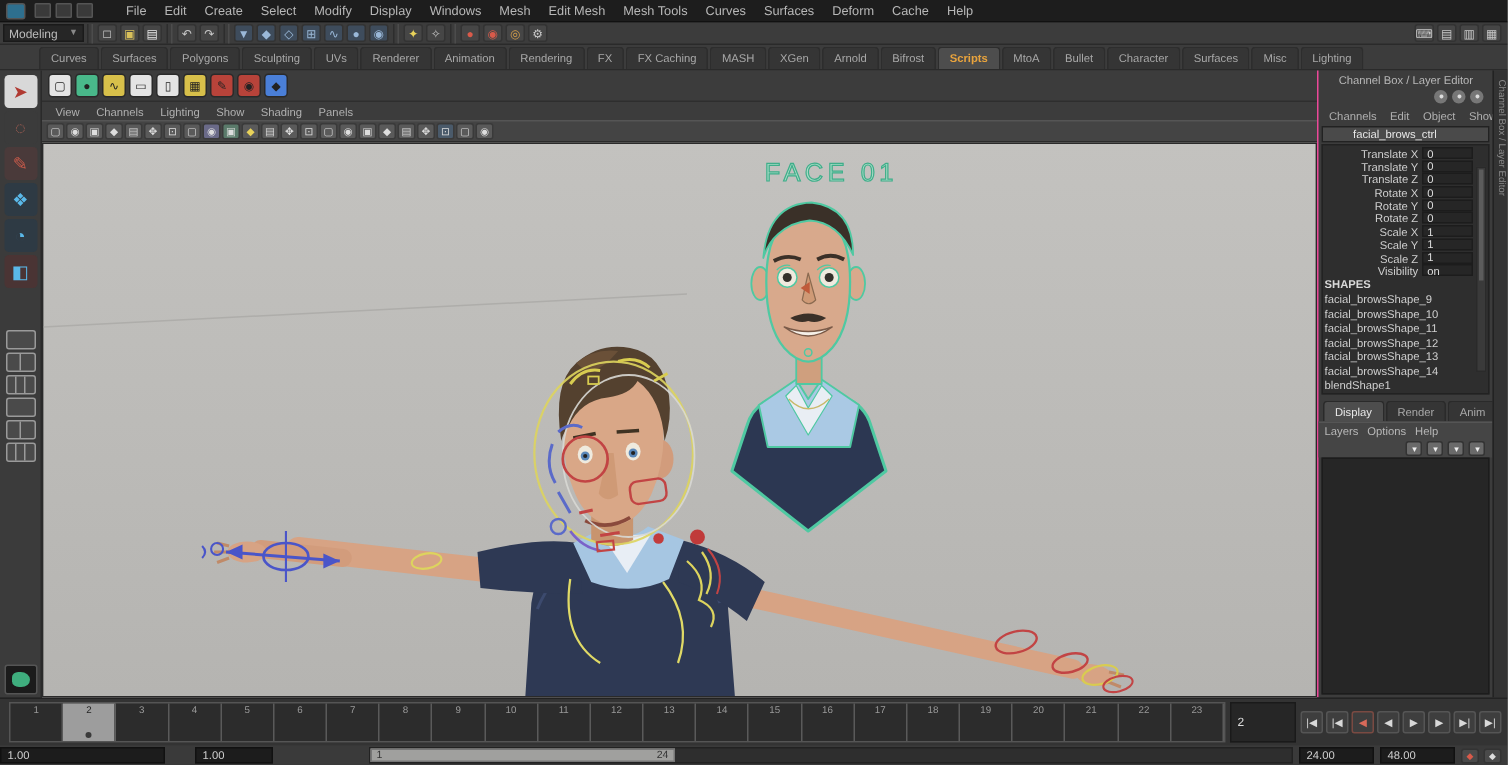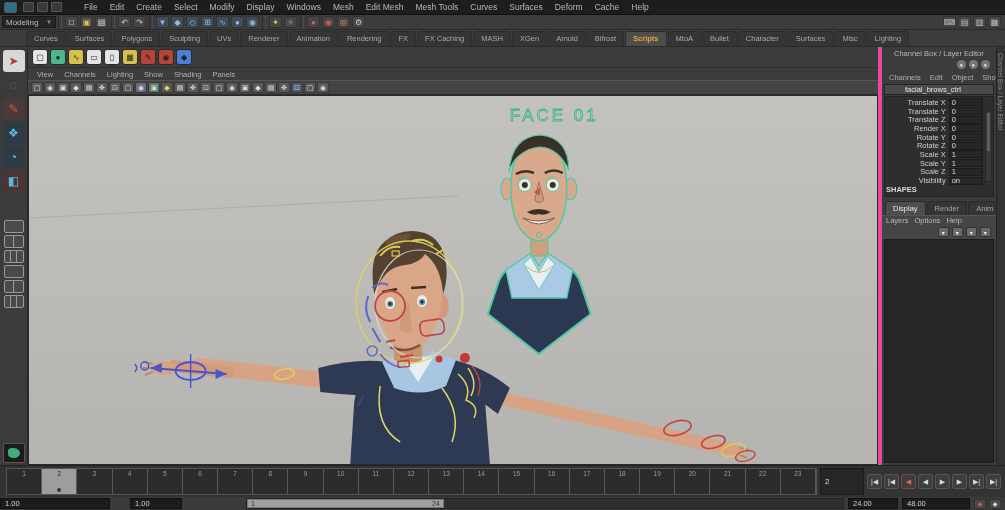--- a/index.html
+++ b/index.html
@@ -63,34 +63,34 @@
   .panelmenu span{padding:0 5px}
   .paneltoolbar{height:15px;background:#444;display:flex;align-items:center;gap:1px;
     padding-left:3px;border-top:1px solid #555;border-bottom:1px solid #2a2a2a;flex:0 0 15px}
   .pt-ico{width:12px;height:11px;border-radius:2px;background:#5a5a5a;border:1px solid #3a3a3a;
     display:flex;align-items:center;justify-content:center;font-size:7px;color:#ddd}
 
   .viewport{flex:1 1 auto;position:relative;background:#bdbcb9;border:1px solid #2a2a2a;min-height:0}
   .viewport svg{position:absolute;inset:0;width:100%;height:100%}
 
   
-  .rightcol{width:127px;background:#3c3c3c;border-left:4px solid #ec4899;display:flex;flex:0 0 127px}
+  .rightcol{width:127px;background:#3c3c3c;border-left:1px solid #ec4899;display:flex;flex:0 0 127px}
   .cbox{flex:1 1 auto;display:flex;flex-direction:column;min-width:0;font-size:7.5px}
   .cbox-title{height:13px;display:flex;align-items:center;justify-content:center;color:#b8b8b8;
     white-space:nowrap;overflow:hidden}
   .cbox-iconrow{height:11px;display:flex;justify-content:flex-end;gap:3px;padding-right:6px}
   .cbox-iconrow span{width:9px;height:9px;border-radius:50%;background:#777;font-size:6px;
     display:flex;align-items:center;justify-content:center;color:#ddd}
   .cbox-menu{height:12px;display:flex;gap:1px;color:#b0b0b0;padding-left:3px;align-items:center}
   .cbox-menu span{padding:0 4px}
   .cbox-obj{height:11px;margin:1px 2px;background:#4a4a4a;border:1px solid #222;color:#e8e8e8;
     display:flex;align-items:center;padding-left:20px;white-space:nowrap;overflow:hidden}
   .cbox-list{background:#2e2e2e;margin:0 2px;border:1px solid #222;flex:0 0 auto;position:relative;
     padding:1px 10px 1px 1px}
-  .attr-row{display:flex;height:8.7px;align-items:center;justify-content:flex-end}
+  .attr-row{display:flex;height:8.7px;align-items:flex-start;justify-content:flex-end}
   .attr-row .an{color:#cfcfcf;white-space:nowrap}
   .attr-row .av{width:34px;margin-left:3px;background:#262626;border:1px solid #1c1c1c;color:#ddd;
     height:8px;display:flex;align-items:center;padding-left:2px}
   .shapes-hd{height:10px;color:#d8d8d8;font-weight:bold;display:flex;align-items:center}
   .shape-row{height:9.5px;color:#cfcfcf;display:flex;align-items:center;white-space:nowrap;overflow:hidden}
   .cb-scroll{position:absolute;right:1px;top:14px;bottom:14px;width:7px;background:#3a3a3a;
     border:1px solid #2a2a2a}
   .cb-scroll i{display:block;margin:1px;height:55%;background:#5c5c5c}
 
   
@@ -130,21 +130,21 @@
   .rangerow{height:13px;background:#3a3a3a;display:flex;align-items:center;gap:4px;
     flex:0 0 13px;padding:1px 4px 1px 0}
   .rfield{height:11px;background:#1c1c1c;border:1px solid #111;color:#cfcfcf;font-size:7.5px;
     display:flex;align-items:center;padding-left:4px}
   .rf-a{width:110px}.rf-b{width:52px;margin-left:16px}
   .rtrack{flex:1 1 auto;height:11px;background:#2e2e2e;border:1px solid #222;position:relative;
     margin-left:60px}
   .rbar{position:absolute;left:0;top:0;bottom:0;width:33%;background:#a0a09e;border:1px solid #777;
     display:flex;align-items:center;justify-content:space-between;font-size:7px;color:#333;
     padding:0 3px}
-  .rf-c{width:50px}.rf-d{width:68px}
+  .rf-c{width:50px}.rf-d{width:50px}
   .rangebtns{display:flex;gap:3px}
   .rangebtns span{width:12px;height:10px;background:#4a4a4a;border:1px solid #333;border-radius:2px;
     font-size:6px;color:#ddd;display:flex;align-items:center;justify-content:center}
 </style>
 </head>
 <body>
 
 <div class="app">
 
   <div class="menubar">
@@ -464,21 +464,21 @@
               </div>
               <div class="attr-row">
                 <span class="an">Translate Y</span>
                 <span class="av">0</span>
               </div>
               <div class="attr-row">
                 <span class="an">Translate Z</span>
                 <span class="av">0</span>
               </div>
               <div class="attr-row">
-                <span class="an">Render X</span>
+                <span class="an">Rotate X</span>
                 <span class="av">0</span>
               </div>
               <div class="attr-row">
                 <span class="an">Rotate Y</span>
                 <span class="av">0</span>
               </div>
               <div class="attr-row">
                 <span class="an">Rotate Z</span>
                 <span class="av">0</span>
               </div>
@@ -493,20 +493,29 @@
               <div class="attr-row">
                 <span class="an">Scale Z</span>
                 <span class="av">1</span>
               </div>
               <div class="attr-row">
                 <span class="an">Visibility</span>
                 <span class="av">on</span>
               </div>
             </div>
           <div class="shapes-hd">SHAPES</div>
+          <div id="shapes">
+              <div class="shape-row">facial_browsShape_9</div>
+              <div class="shape-row">facial_browsShape_10</div>
+              <div class="shape-row">facial_browsShape_11</div>
+              <div class="shape-row">facial_browsShape_12</div>
+              <div class="shape-row">facial_browsShape_13</div>
+              <div class="shape-row">facial_browsShape_14</div>
+              <div class="shape-row">blendShape1</div>
+            </div>
           <div class="cb-scroll">
               <i></i>
             </div>
         </div>
         <div class="ltabs" id="ltabs">
             <span class="ltab active">Display</span>
             <span class="ltab">Render</span>
             <span class="ltab">Anim</span>
           </div>
         <div class="lmenu" id="lmenu">

